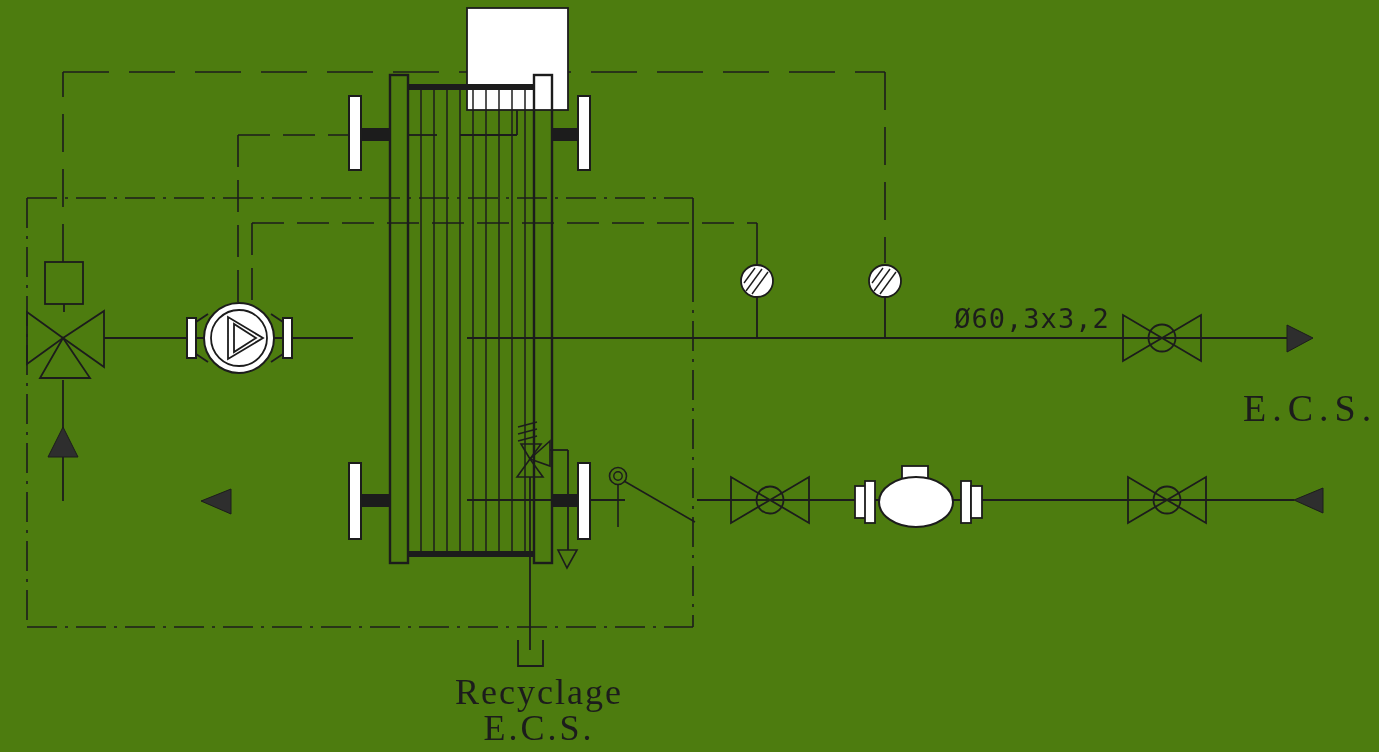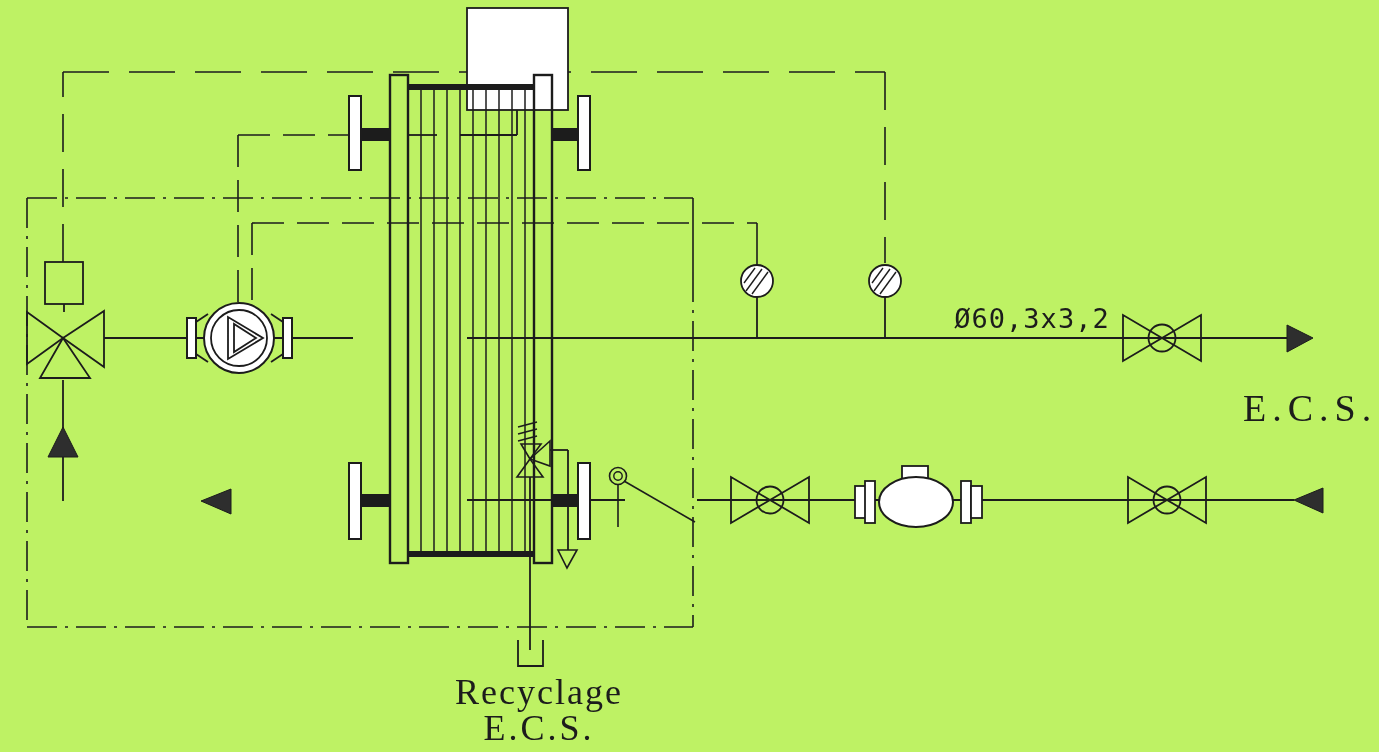--- a/index.html
+++ b/index.html
@@ -1,16 +1,16 @@
 <!DOCTYPE html>
 <html><head>
 <meta charset="utf-8">
 <style>
   html,body{margin:0;padding:0;background:#ffffff;}
-  .stage{position:relative;width:1379px;height:752px;background:#bef264;overflow:hidden;
+  .stage{position:relative;width:1379px;height:752px;background:#4d7c0f;overflow:hidden;
          font-family:"Liberation Serif", serif;}
   svg{display:block;}
   svg line, svg path, svg polyline, svg rect, svg circle, svg ellipse{vector-effect:none;}
   .txt-serif{font-family:"Liberation Serif", serif; fill:#1c1c1c;}
   .txt-cad{font-family:"DejaVu Sans Mono", monospace; fill:#1c1c1c;}
 </style>
 </head>
 <body>
 
 <div class="stage">

